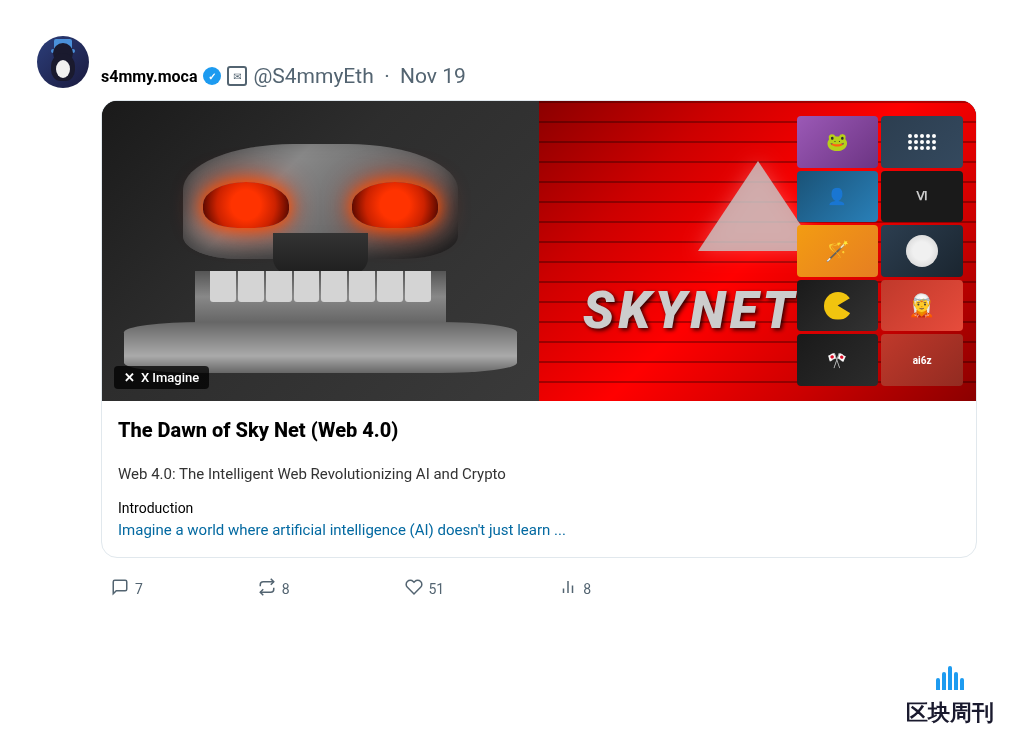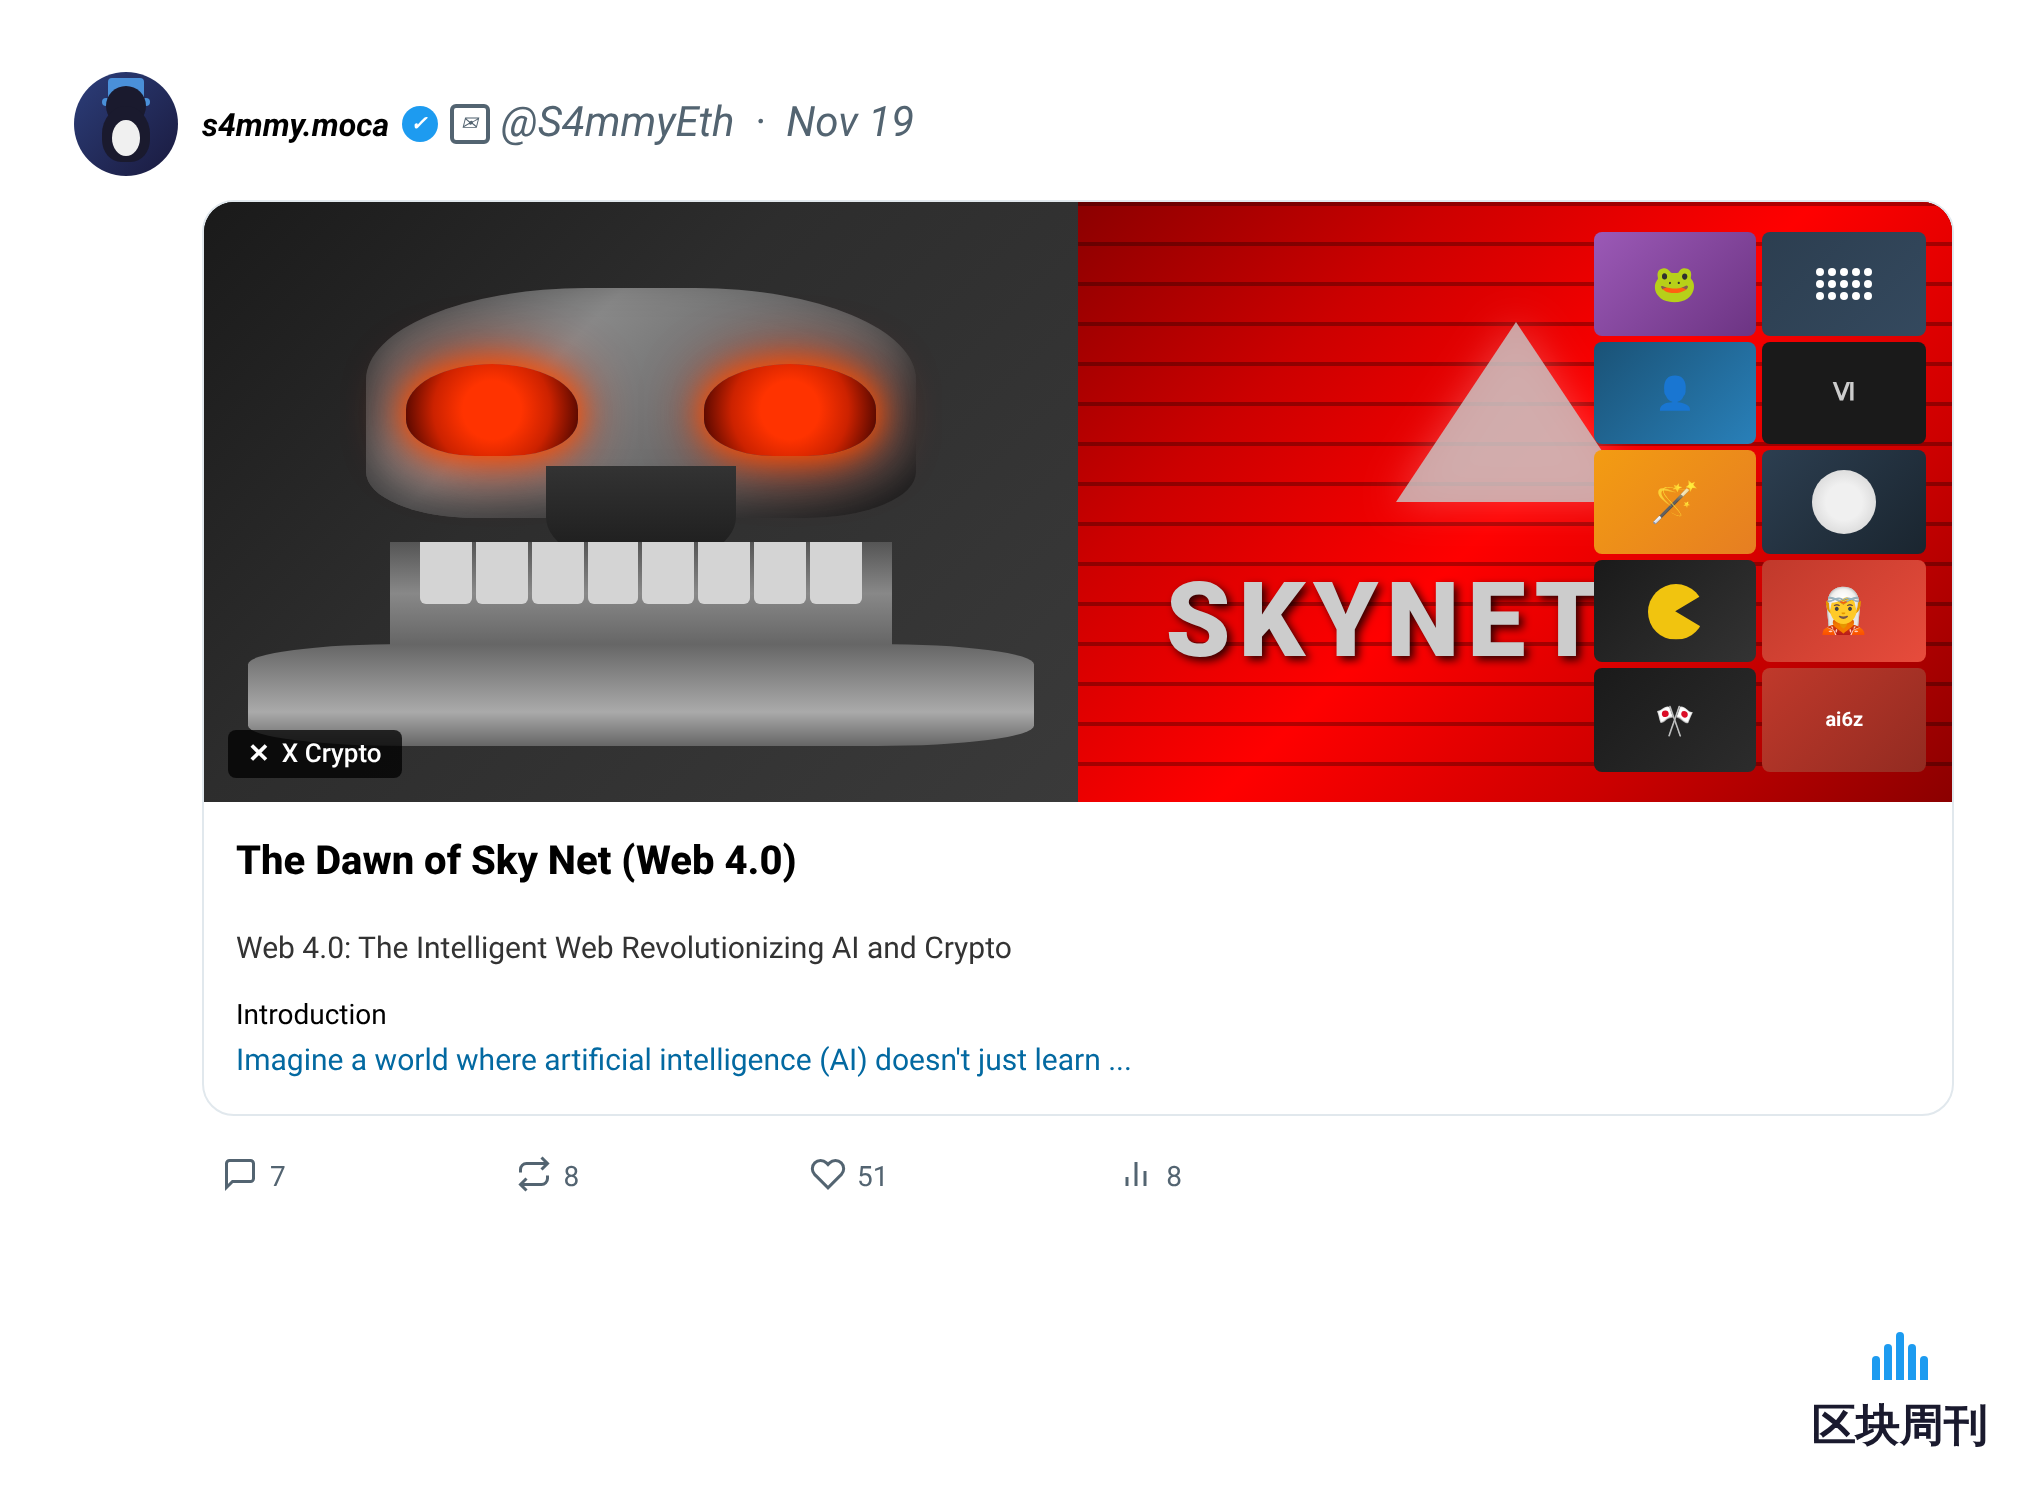--- a/index.html
+++ b/index.html
@@ -16,24 +16,23 @@
     }
 
     .tweet-card {
       background: #ffffff;
       width: 940px;
       padding: 16px 0;
     }
 
     .tweet-header {
       display: flex;
-      align-items: center;
+      align-items: flex-end;
       gap: 12px;
       margin-bottom: 12px;
-      font-style: italic;
     }
 
     .avatar {
       width: 52px;
       height: 52px;
       border-radius: 50%;
       background: #1a1a2e;
       flex-shrink: 0;
       overflow: hidden;
       display: flex;
@@ -313,20 +312,21 @@
     .skynet-logo {
       position: absolute;
       bottom: 20%;
       left: 10%;
       right: 5%;
       font-size: 52px;
       font-weight: 900;
       color: #cccccc;
       letter-spacing: 4px;
       text-shadow: 2px 2px 4px rgba(0,0,0,0.8);
+      font-style: italic;
     }
 
     .triangle-logo {
       position: absolute;
       top: 20%;
       left: 50%;
       transform: translateX(-50%);
       width: 0;
       height: 0;
       border-left: 60px solid transparent;
@@ -670,21 +670,21 @@
               </div>
               <div class="thumb thumb-8">🧝</div>
               <div class="thumb thumb-9">🎌</div>
               <div class="thumb thumb-10">ai6z</div>
             </div>
           </div>
         </div>
 
         <div class="article-badge">
           <span class="x-icon">✕</span>
-          <span>X Crypto</span>
+          <span>X Imagine</span>
         </div>
       </div>
 
       <div class="article-text-section">
         <div class="article-title">The Dawn of Sky Net (Web 4.0)</div>
         <div class="article-subtitle">Web 4.0: The Intelligent Web Revolutionizing AI and Crypto</div>
         <div class="article-intro-label">Introduction</div>
         <div class="article-intro-text">Imagine a world where artificial intelligence (AI) doesn't just learn ...</div>
       </div>
     </div>

